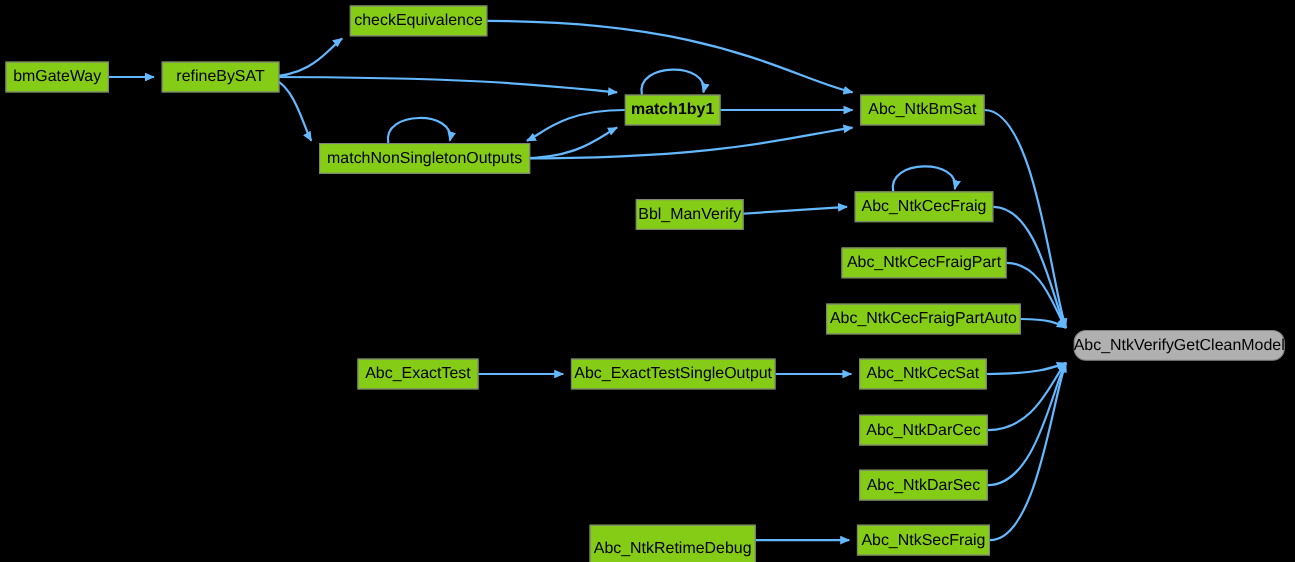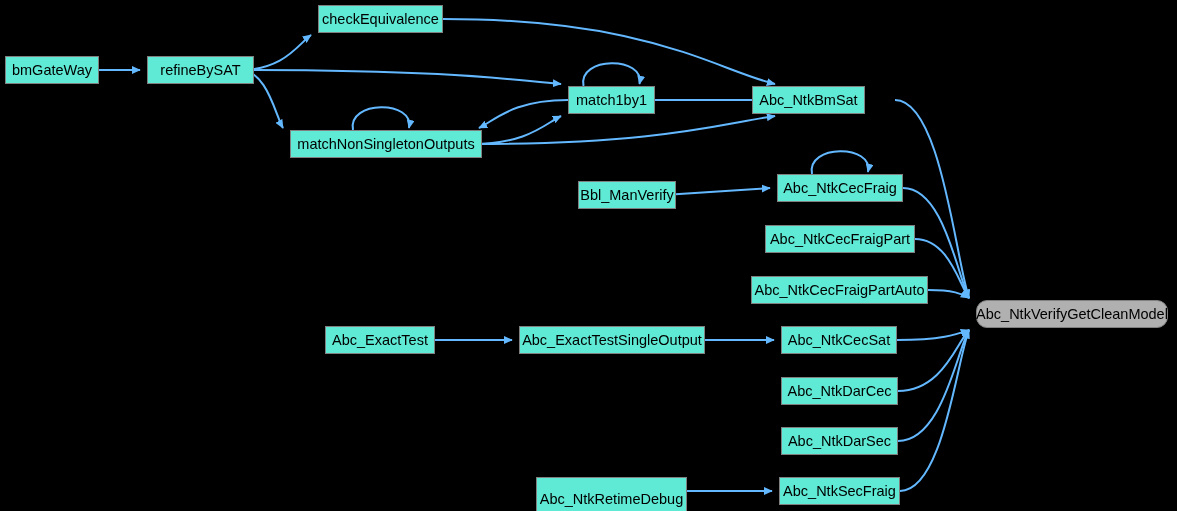--- a/index.html
+++ b/index.html
@@ -1,20 +1,20 @@
 <!DOCTYPE html>
 <html><head>
 <meta charset="utf-8">
 <style>
   html,body{margin:0;padding:0;background:#000;}
   #canvas{position:relative;width:1177px;height:511px;background:#000;overflow:hidden;
           font-family:"Liberation Sans","DejaVu Sans",sans-serif;}
   svg.edges{position:absolute;left:0;top:0;width:1177px;height:511px;}
   .node{position:absolute;box-sizing:border-box;border:1px solid #808080;
-        background:#5eead4;color:#000000;display:flex;align-items:center;
+        background:#84cc16;color:#000000;display:flex;align-items:center;
         justify-content:center;font-size:14.5px;line-height:1;white-space:nowrap;
         z-index:5;}
   .node.highlight{background:#b0b0b0;}
   .node span{pointer-events:none;}
 </style>
 </head>
 <body>
 
 <div id="canvas">
   <svg class="edges" viewBox="0 0 1177 511" xmlns="http://www.w3.org/2000/svg">
@@ -56,24 +56,24 @@
       </div>
       <div class="node" style="left: 147px; top: 56px; width: 107px; height: 28px;">
         <span>refineBySAT</span>
       </div>
       <div class="node" style="left: 318px; top: 5px; width: 125px; height: 28px;">
         <span>checkEquivalence</span>
       </div>
       <div class="node" style="left: 290px; top: 130px; width: 192px; height: 28px;">
         <span>matchNonSingletonOutputs</span>
       </div>
-      <div class="node" style="left: 568px; top: 86px; width: 87px; height: 28px;">
+      <div class="node" style="left: 568px; top: 86px; width: 87px; height: 28px; font-weight: bold;">
         <span>match1by1</span>
       </div>
-      <div class="node" style="left: 752px; top: 86px; width: 113px; height: 28px;">
+      <div class="node" style="left: 782px; top: 86px; width: 113px; height: 28px;">
         <span>Abc_NtkBmSat</span>
       </div>
       <div class="node" style="left: 558px; top: 181px; width: 98px; height: 28px; margin-left: 20px;">
         <span>Bbl_ManVerify</span>
       </div>
       <div class="node" style="left: 777px; top: 174px; width: 126px; height: 28px;">
         <span>Abc_NtkCecFraig</span>
       </div>
       <div class="node" style="left: 765px; top: 225px; width: 150px; height: 28px;">
         <span>Abc_NtkCecFraigPart</span>

